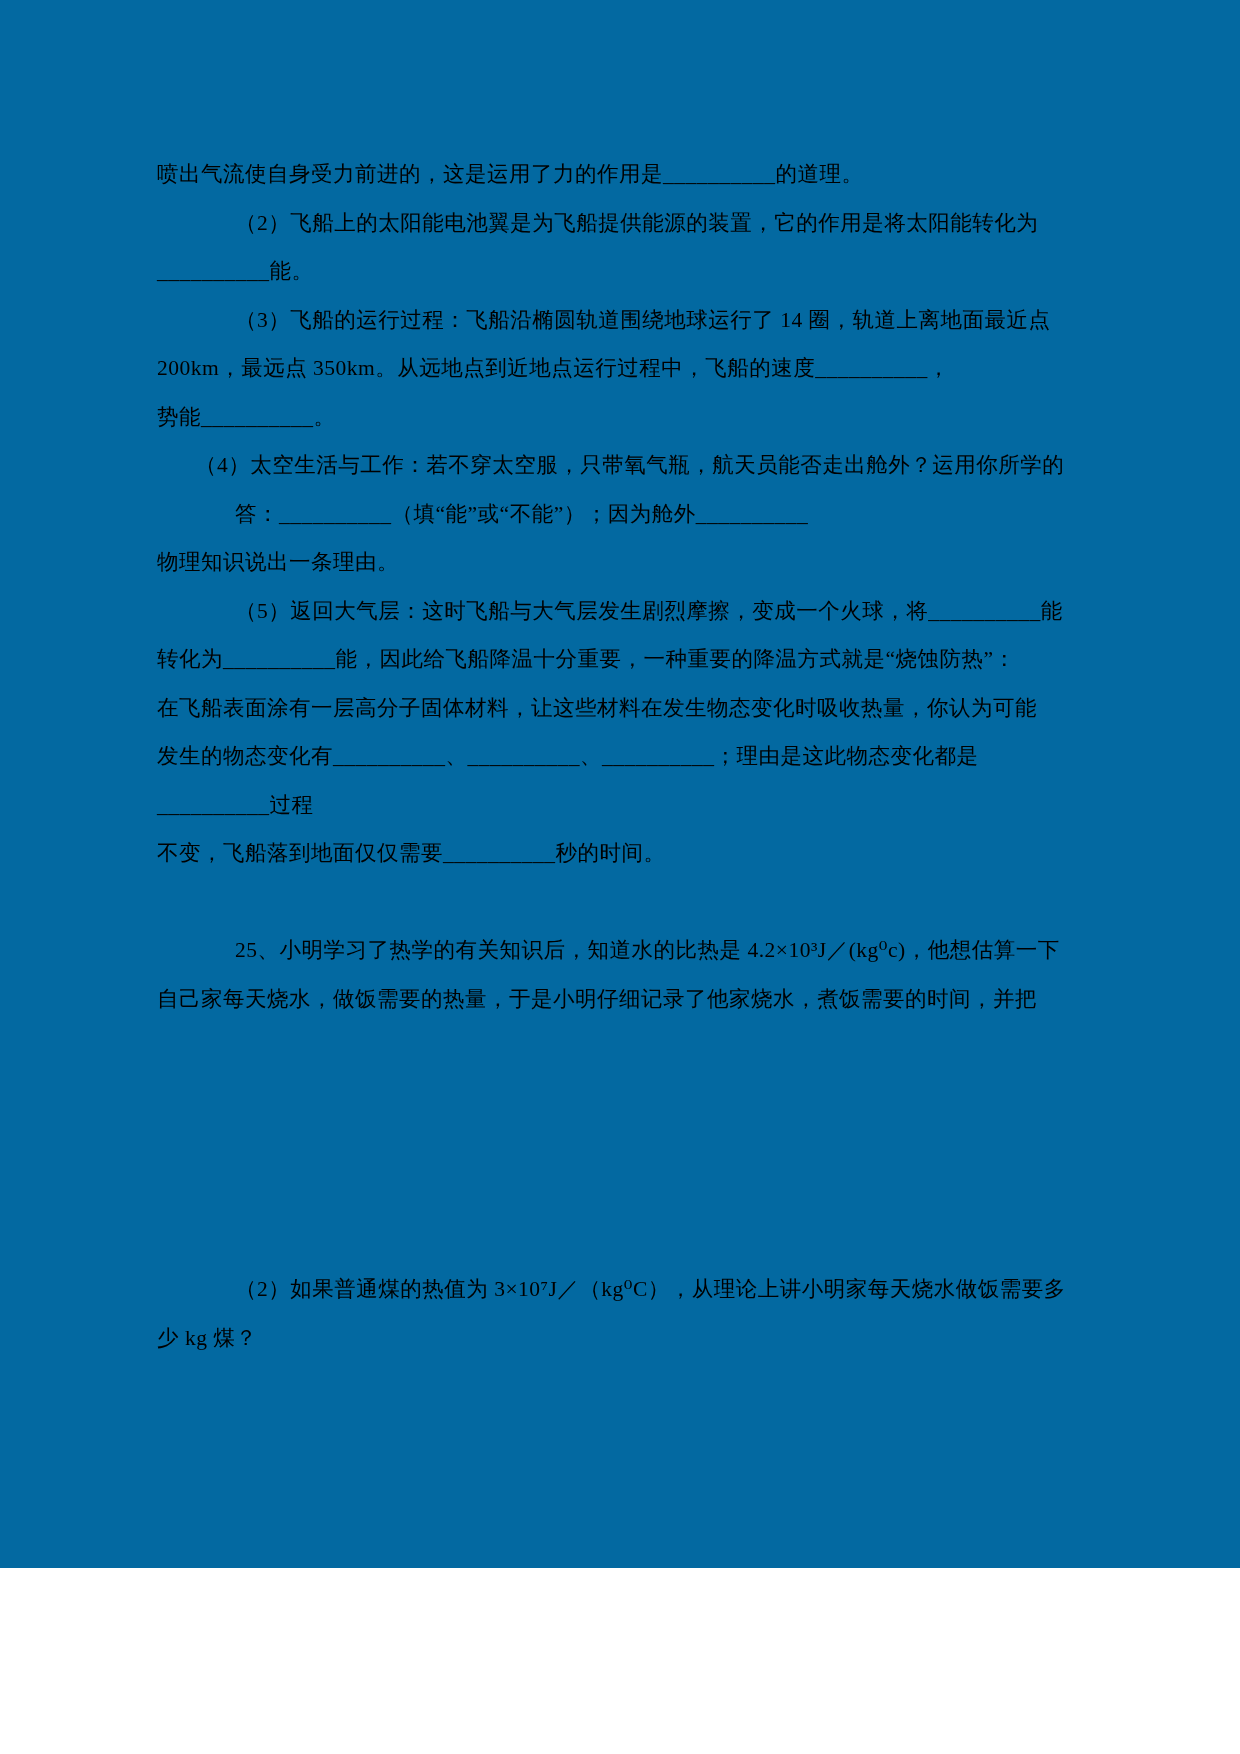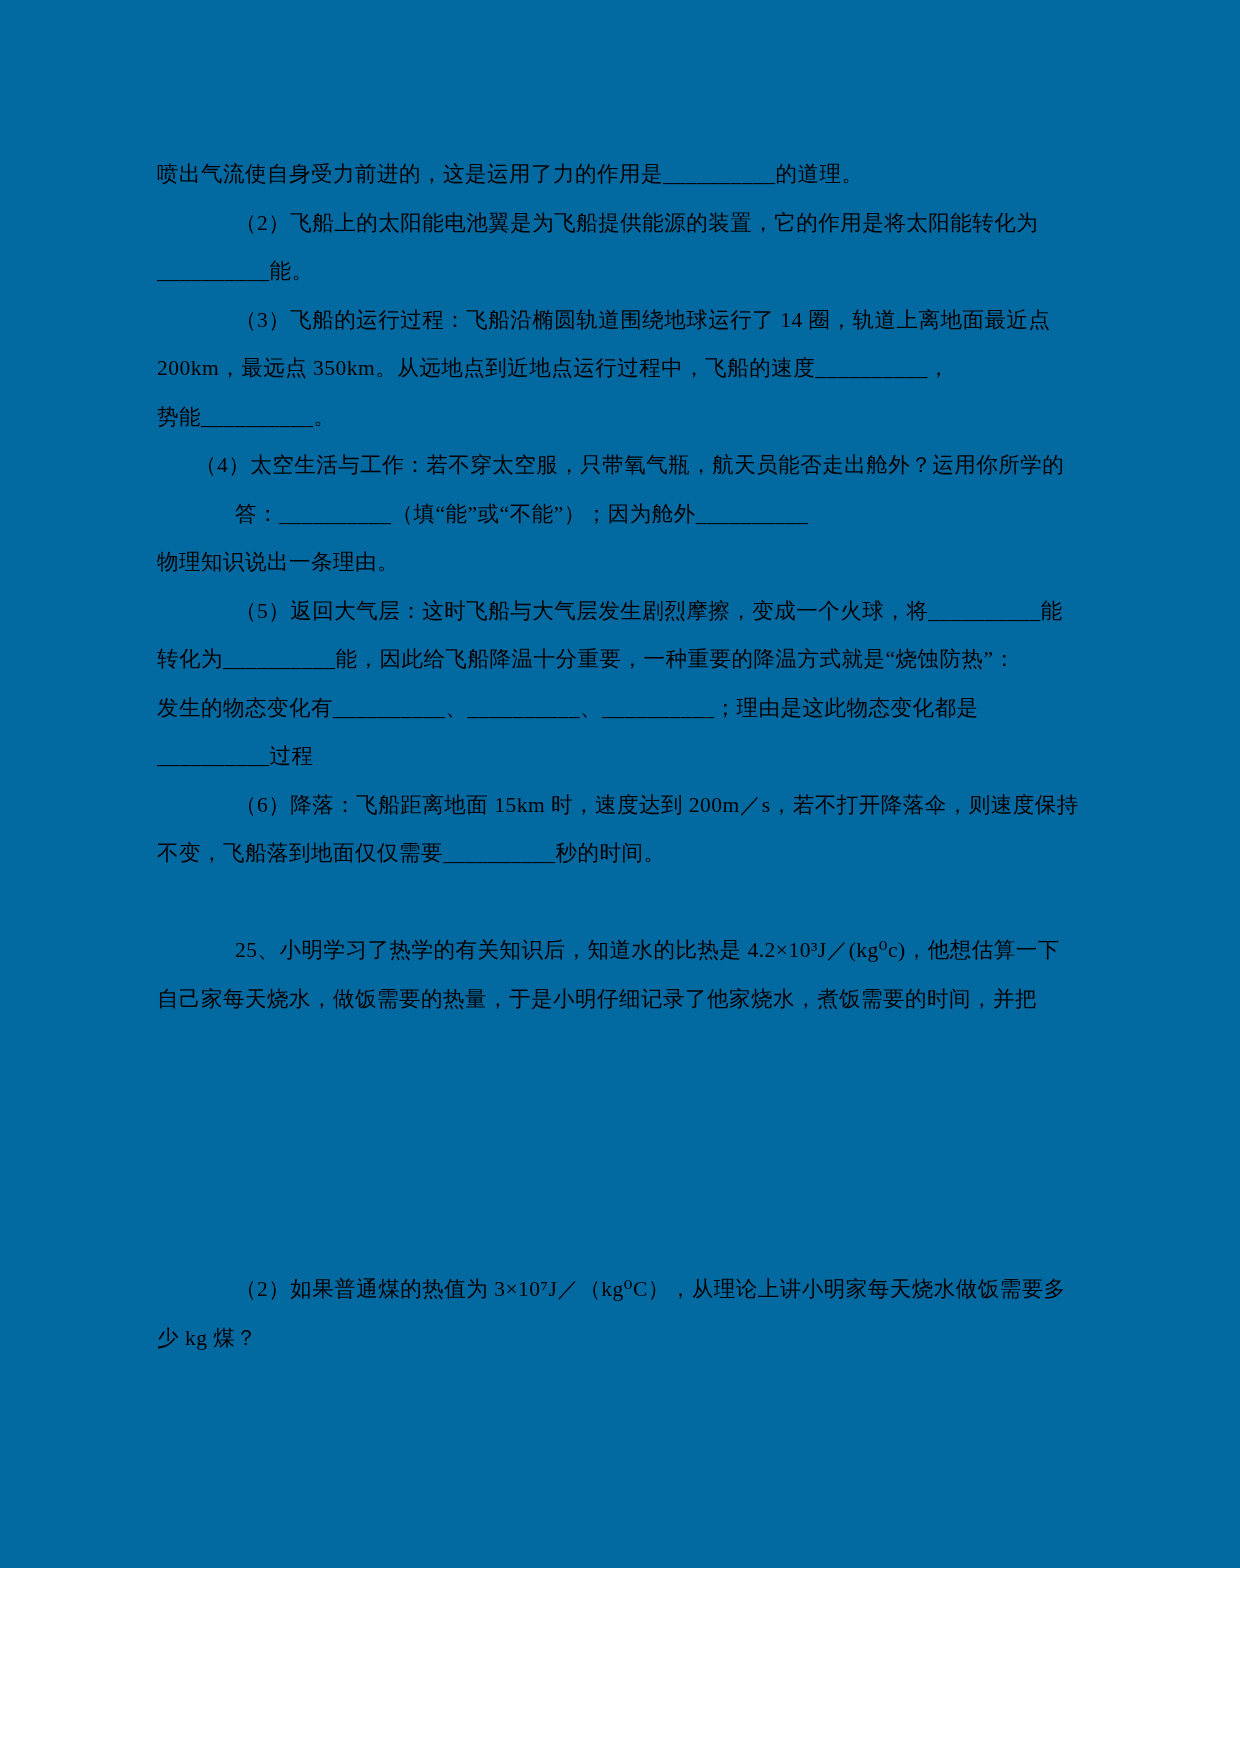--- a/index.html
+++ b/index.html
@@ -50,23 +50,23 @@
     <div class="line indent-num">（2）飞船上的太阳能电池翼是为飞船提供能源的装置，它的作用是将太阳能转化为</div>
     <div class="line">__________能。</div>
     <div class="line indent-num">（3）飞船的运行过程：飞船沿椭圆轨道围绕地球运行了 14 圈，轨道上离地面最近点</div>
     <div class="line">200km，最远点 350km。从远地点到近地点运行过程中，飞船的速度__________，</div>
     <div class="line">势能__________。</div>
     <div class="line indent-q4">（4）太空生活与工作：若不穿太空服，只带氧气瓶，航天员能否走出舱外？运用你所学的</div>
     <div class="line indent-num">答：__________（填“能”或“不能”）；因为舱外__________</div>
     <div class="line">物理知识说出一条理由。</div>
     <div class="line indent-num">（5）返回大气层：这时飞船与大气层发生剧烈摩擦，变成一个火球，将__________能</div>
     <div class="line">转化为__________能，因此给飞船降温十分重要，一种重要的降温方式就是“烧蚀防热”：</div>
+    <div class="line">在飞船表面涂有一层高分子固体材料，让这些材料在发生物态变化时吸收热量，你认为可能</div>
     <div class="line">发生的物态变化有__________、__________、__________；理由是这此物态变化都是</div>
     <div class="line">__________过程</div>
-    <div class="line indent-num">（6）降落：飞船距离地面 15km 时，速度达到 200m／s，若不打开降落伞，则速度保持</div>
     <div class="line">不变，飞船落到地面仅仅需要__________秒的时间。</div>
     <div class="blank-line"></div>
     <div class="line indent-num">25、小明学习了热学的有关知识后，知道水的比热是 4.2×10³J／(kg⁰c)，他想估算一下</div>
     <div class="line">自己家每天烧水，做饭需要的热量，于是小明仔细记录了他家烧水，煮饭需要的时间，并把</div>
     <div class="big-gap"></div>
     <div class="line indent-num">（2）如果普通煤的热值为 3×10⁷J／（kg⁰C），从理论上讲小明家每天烧水做饭需要多</div>
     <div class="line">少 kg 煤？</div>
   </div>
 
   <div class="footer">通通好课网  www.tthaoke.com  提供下载</div>

